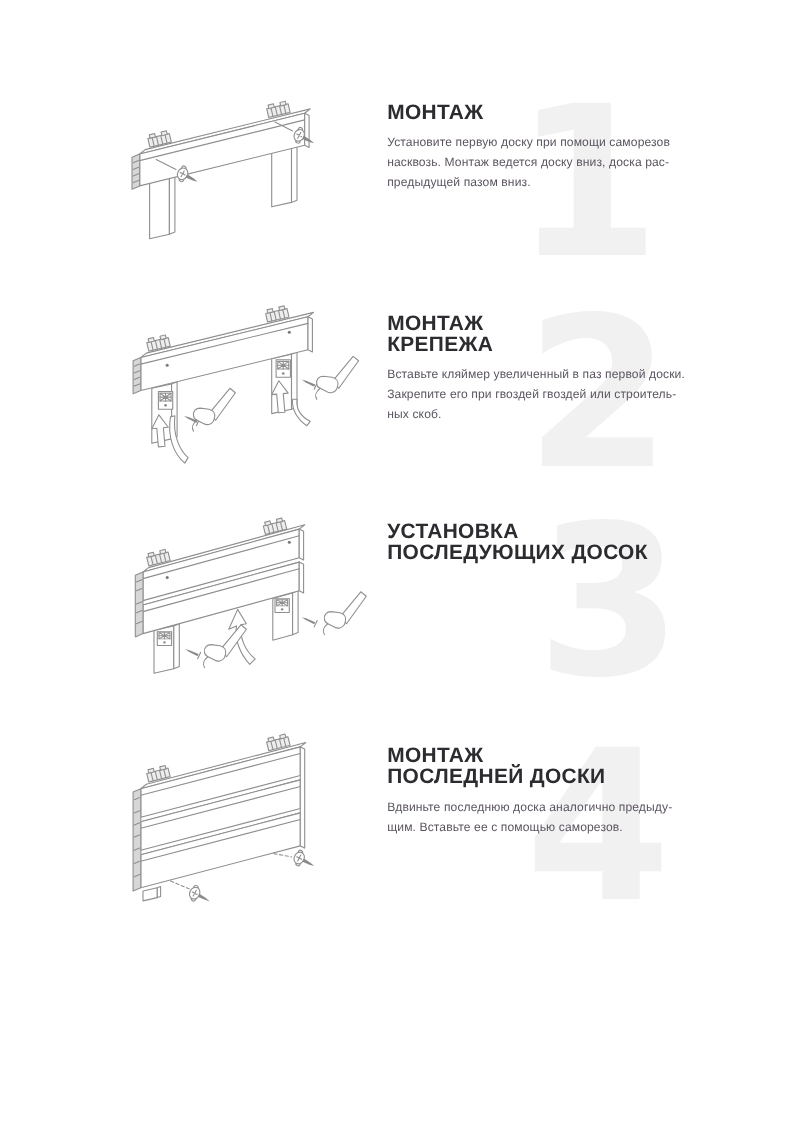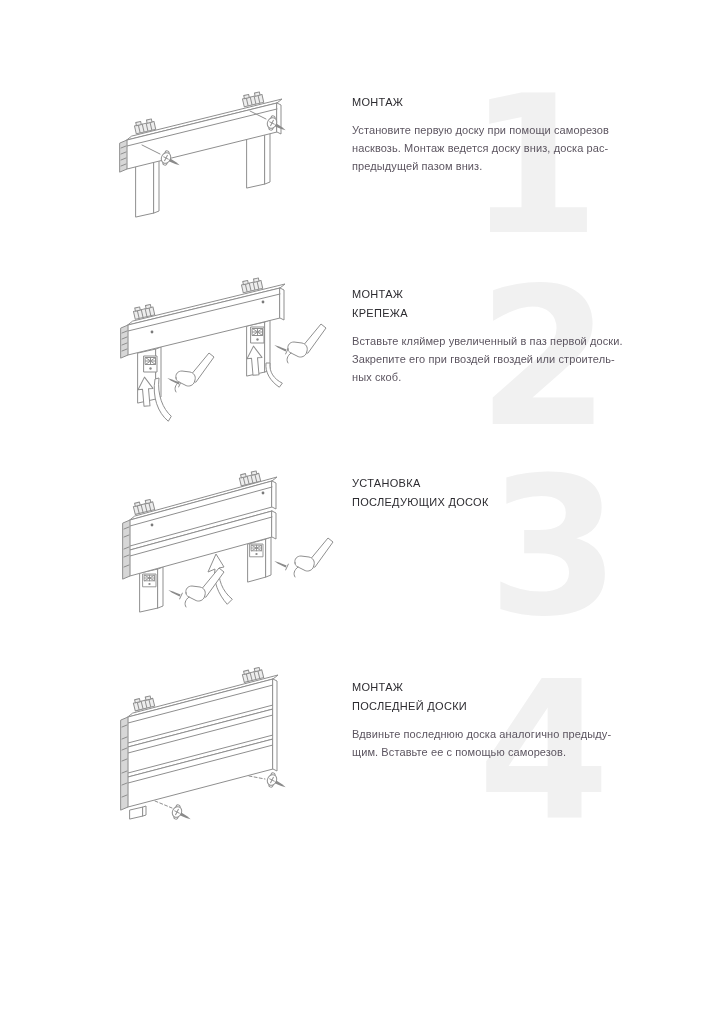--- a/index.html
+++ b/index.html
@@ -17,21 +17,21 @@
     z-index:0;
     font-family:"DejaVu Sans",sans-serif;
     font-weight:700;
     font-size:190px;
     line-height:1;
     color:#f1f1f1;
     user-select:none;
   }
   .txt{position:absolute;left:352px;top:8px;z-index:2;width:290px;}
   .hline{
-    font-size:11px;line-height:19px;font-weight:400;
+    font-size:19px;line-height:19px;font-weight:700;
     letter-spacing:.3px;color:#2c2b30;text-transform:uppercase;
     white-space:nowrap;
   }
   .body{margin-top:9px;}
   .bline{
     font-size:11px;line-height:18px;color:#5c5560;
     letter-spacing:.1px;white-space:nowrap;
   }
   svg.illu{position:absolute;z-index:1;}
 </style>

